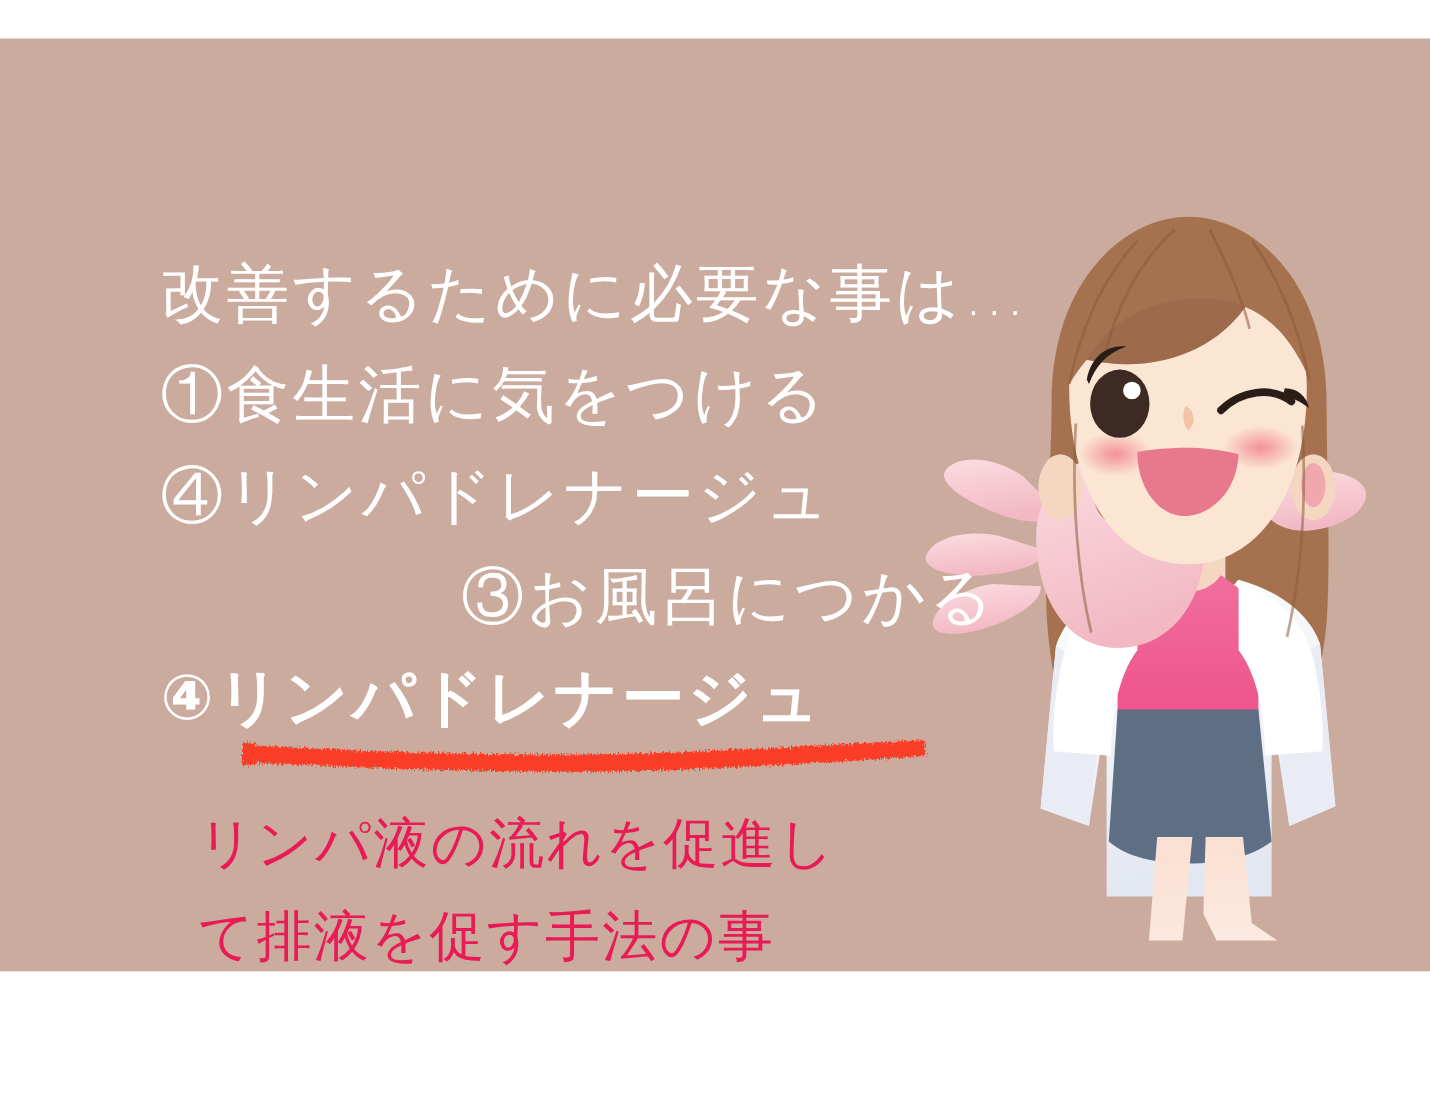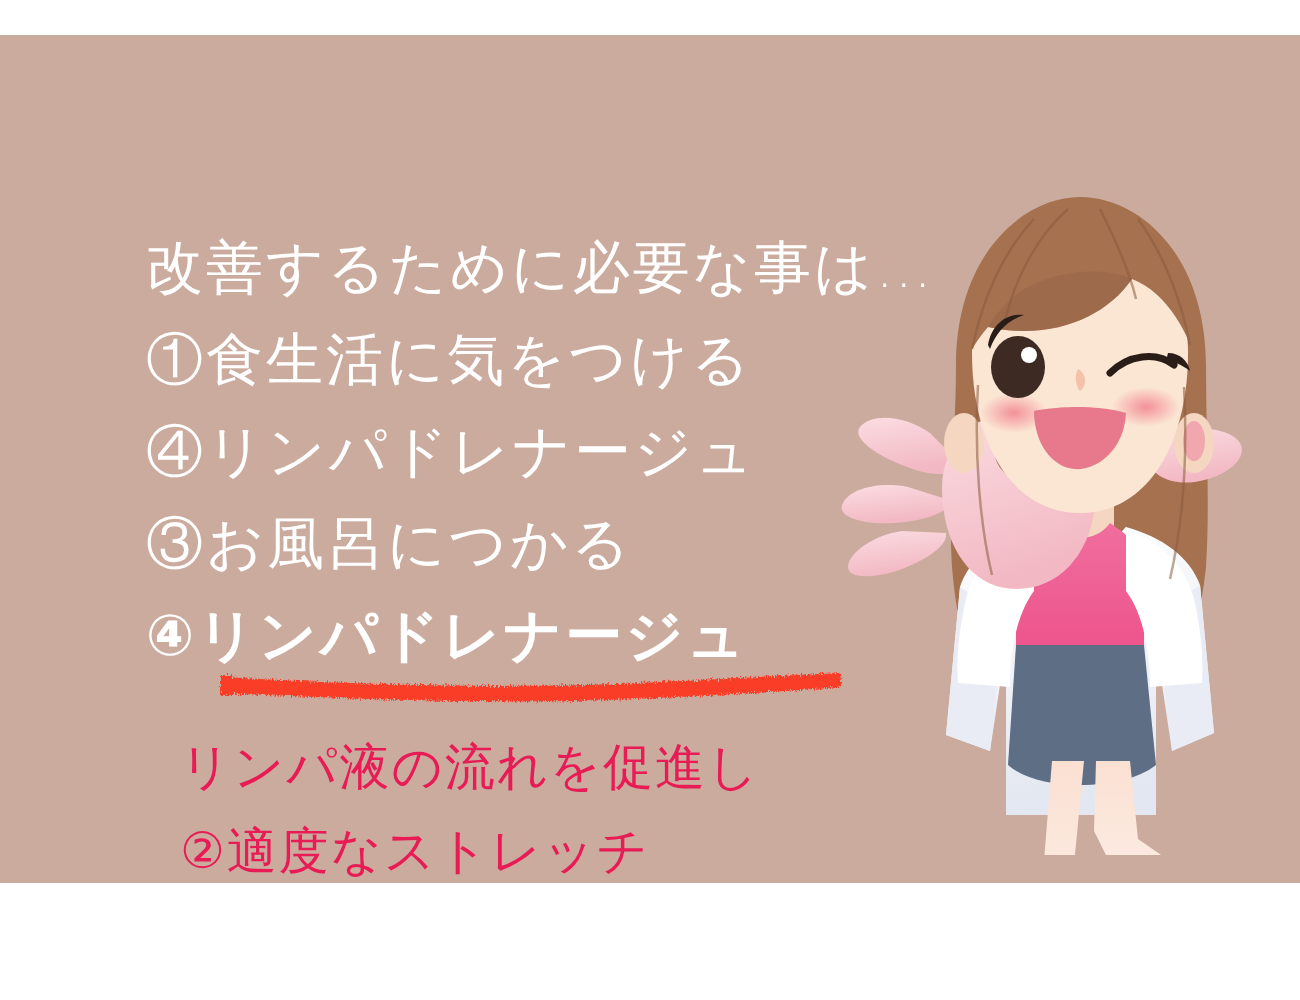--- a/index.html
+++ b/index.html
@@ -213,21 +213,21 @@
                  C214 292 196 268 196 236 Z" fill="#e8798c"></path>
         <path d="M202 248 C230 290 264 288 282 252 C258 272 226 272 202 248 Z" fill="#ffffff" opacity="0.0"></path>
       </g>
     </svg>
   </div>
 
   <div id="headline-block">
     <div class="headline-line" style="color: rgb(255, 255, 255);">改善するために必要な事は…</div>
     <div class="headline-line" style="color: rgb(255, 255, 255);">①食生活に気をつける</div>
     <div class="headline-line" style="color: rgb(255, 255, 255);">④リンパドレナージュ</div>
-    <div class="headline-line" style="color: rgb(255, 255, 255);">③お風呂につかる</div>
+    <div class="headline-line" style="color: rgb(255, 255, 255); text-align: right;">③お風呂につかる</div>
     <div class="headline-line" style="color: rgb(255, 255, 255); font-weight: bold;">④リンパドレナージュ</div>
   </div>
 
   <div id="red-underline">
     <svg viewBox="0 0 640 42" width="640" height="42" xmlns="http://www.w3.org/2000/svg">
       <defs>
         <filter id="rough">
           <feTurbulence type="fractalNoise" baseFrequency="0.7 0.35" numOctaves="3" seed="7" result="noise"></feTurbulence>
           <feDisplacementMap in="SourceGraphic" in2="noise" scale="7" xChannelSelector="R" yChannelSelector="G"></feDisplacementMap>
         </filter>
@@ -235,16 +235,16 @@
       <g filter="url(#rough)">
         <path d="M14 14 C140 22 300 26 430 20 C520 16 580 12 630 10
                  L632 24 C576 28 512 32 424 36 C296 42 134 36 12 30 Z" fill="#fa3c28"></path>
         <path d="M10 12 L22 12 L24 32 L10 32 Z" fill="#fa3c28"></path>
       </g>
     </svg>
   </div>
 
   <div id="caption-block">
     <div class="caption-line" style="color: rgb(232, 27, 85);">リンパ液の流れを促進し</div>
-    <div class="caption-line" style="color: rgb(232, 27, 85);">②適度なストレッチ</div>
+    <div class="caption-line" style="color: rgb(232, 27, 85);">て排液を促す手法の事</div>
   </div>
 
 </div>
 
 </body></html>

